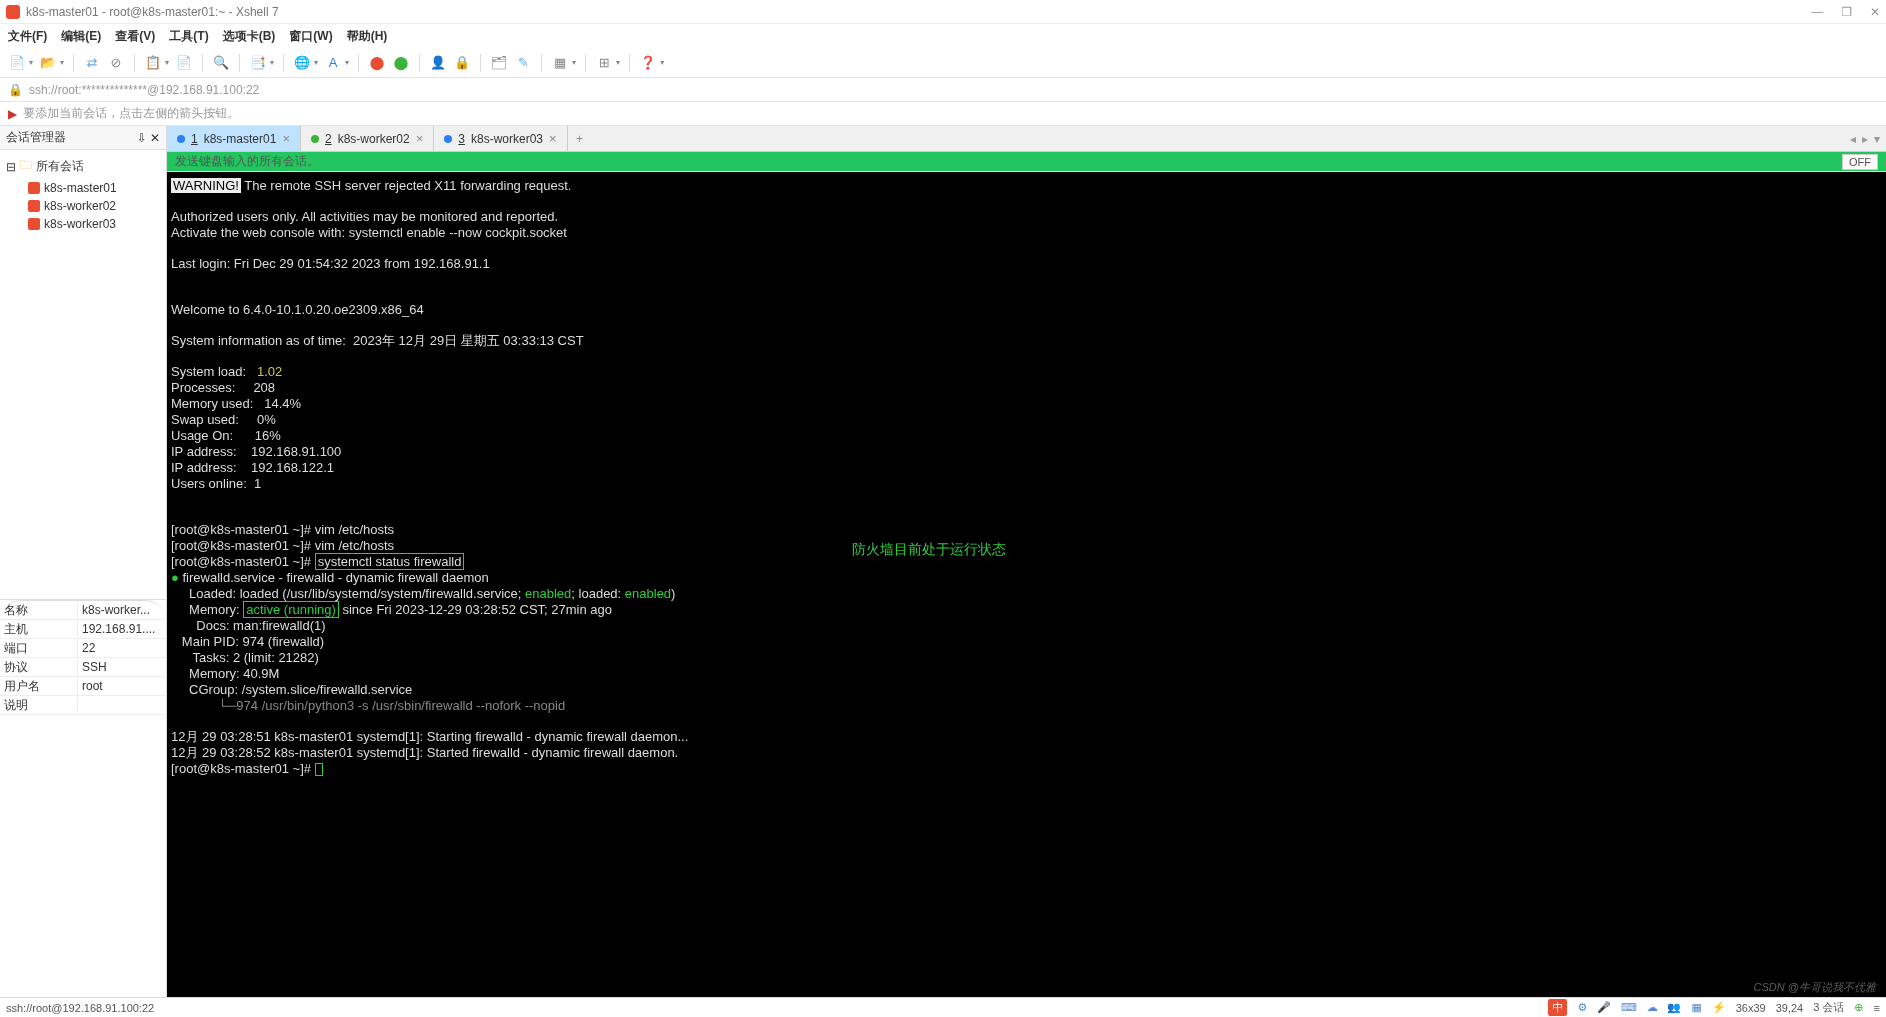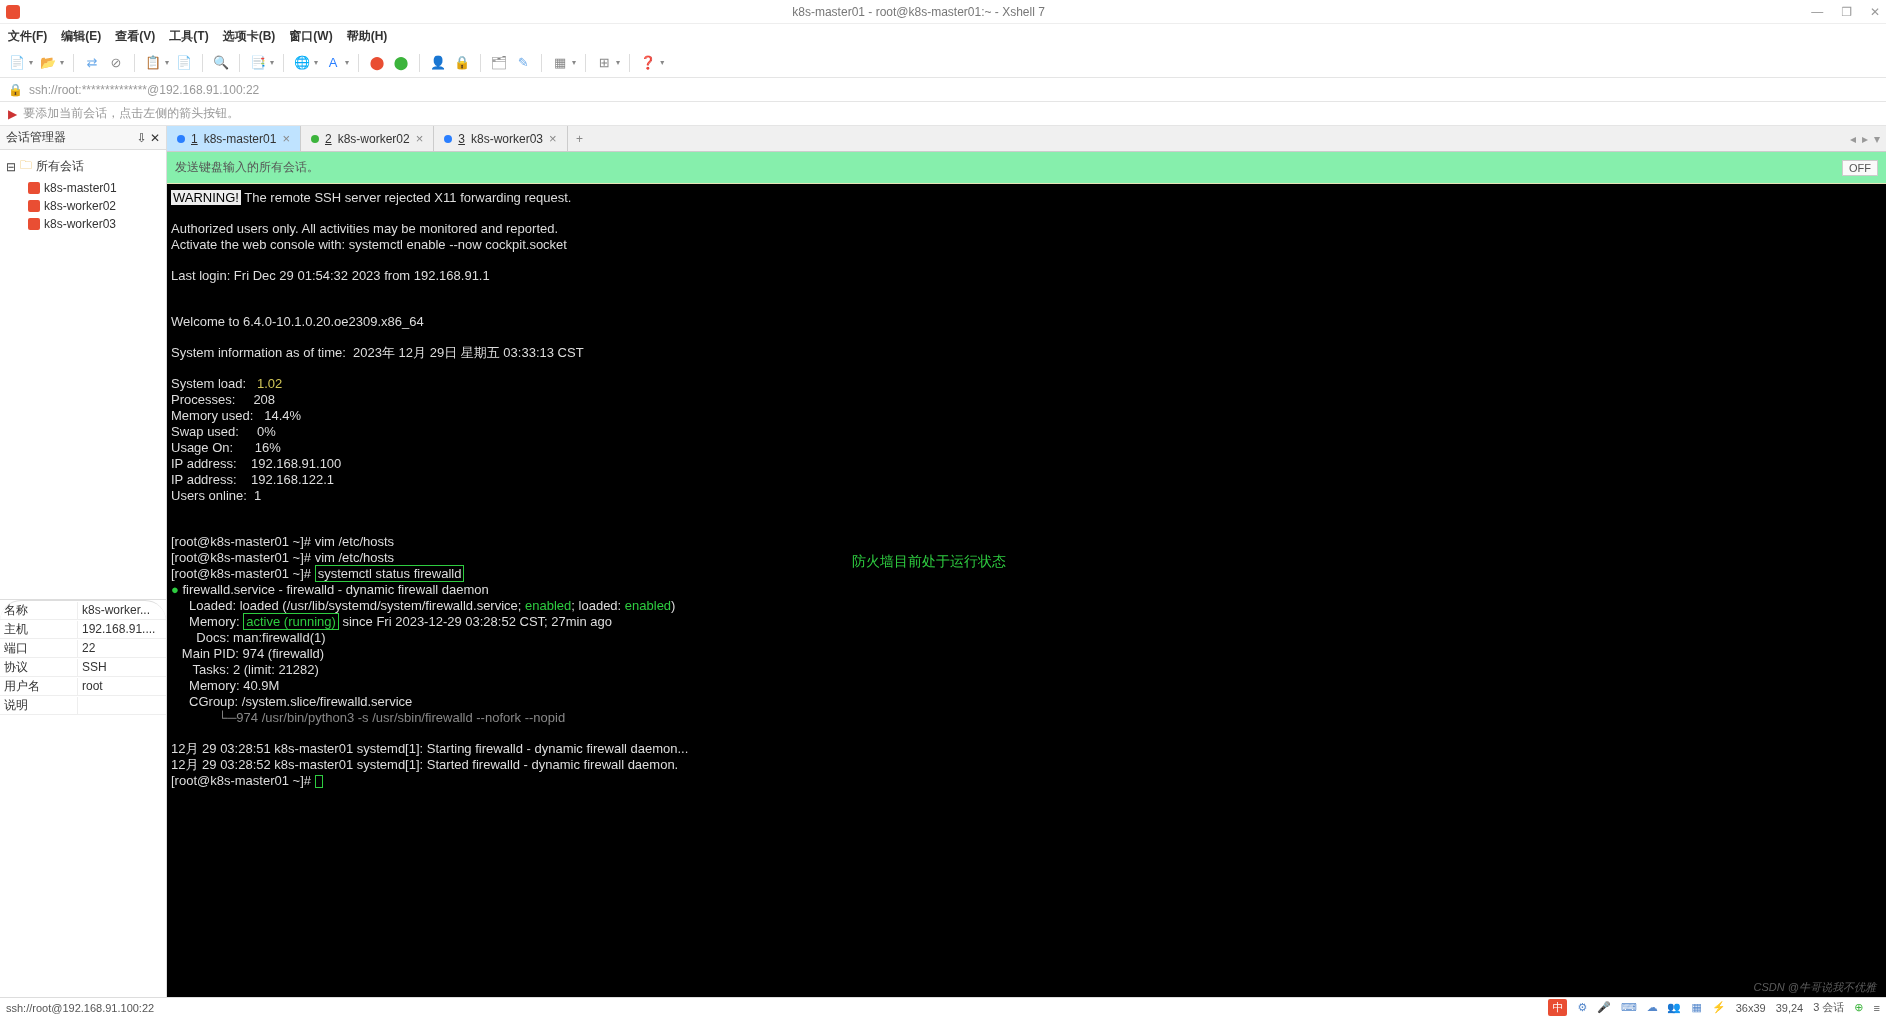--- a/index.html
+++ b/index.html
@@ -1,19 +1,19 @@
 <!DOCTYPE html>
 <html><head>
 <meta charset="utf-8">
 <style>
 * { margin: 0; padding: 0; box-sizing: border-box; font-family: "Microsoft YaHei", Tahoma, sans-serif; }
 body { background: #fff; font-size: 12px; color: #333; overflow: hidden; }
 
 
-.title-bar { height: 24px; display: flex; align-items: center; padding: 0 6px; background: #fff; border-bottom: 1px solid #eee; text-align: center; }
+.title-bar { height: 24px; display: flex; align-items: center; padding: 0 6px; background: #fff; border-bottom: 1px solid #eee; }
 .title-bar .app-icon { width: 14px; height: 14px; background: #e94e33; border-radius: 3px; margin-right: 6px; }
 .title-bar .title { color: #777; font-size: 12px; flex: 1; }
 .win-ctrl { display: flex; gap: 18px; color: #999; }
 
 
 .menu-bar { height: 24px; display: flex; align-items: center; padding: 0 8px; gap: 14px; color: #333; }
 .menu-bar span { cursor: default; font-weight: bold; }
 
 
 .toolbar { height: 30px; display: flex; align-items: center; padding: 0 8px; gap: 6px; border-bottom: 1px solid #e5e5e5; }
@@ -54,21 +54,21 @@
 
 .tabs { height: 26px; display: flex; align-items: stretch; background: #f0f0f0; border-bottom: 1px solid #ccc; }
 .tab { display: flex; align-items: center; padding: 0 10px; gap: 6px; border-right: 1px solid #ccc; background: #f0f0f0; min-width: 130px; position: relative; }
 .tab.active { background: #bfe3ff; }
 .tab .dot { width: 8px; height: 8px; border-radius: 50%; }
 .tab .close { color: #888; font-size: 13px; margin-left: auto; }
 .tab-add { width: 24px; display: flex; align-items: center; justify-content: center; color: #888; }
 .tabs-end { margin-left: auto; display: flex; align-items: center; gap: 6px; padding: 0 6px; color: #999; }
 
 
-.yellow-bar { height: 32px; background: #86efac; border-bottom: 1px solid #e8e4b8; display: flex; align-items: center; padding: 0 8px; color: #555; justify-content: space-between; }
+.yellow-bar { height: 20px; background: #22c55e; border-bottom: 1px solid #e8e4b8; display: flex; align-items: center; padding: 0 8px; color: #555; justify-content: space-between; }
 .off-btn { border: 1px solid #ccc; background: #fafafa; padding: 1px 6px; font-size: 11px; }
 
 
 .terminal { flex: 1; background: #000; color: #ddd; font-family: "Consolas", "Courier New", monospace; font-size: 13px; line-height: 15px; padding: 6px 4px; white-space: pre; overflow: hidden; position: relative; }
 .term-yellow { color: #d0c558; }
 .term-green { color: #2ecc40; }
 .term-grey { color: #888; }
 .term-highlight-bg { background: #eee; color: #000; padding: 0 2px; }
 .box-green { border: 1px solid #2ecc40; padding: 0 2px; }
 .bullet-green { color: #2ecc40; }

